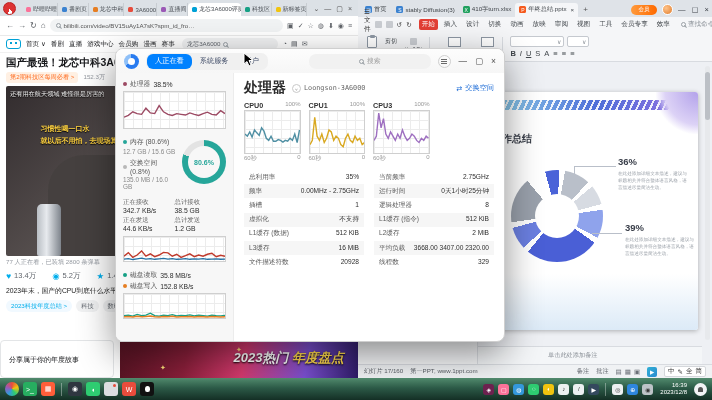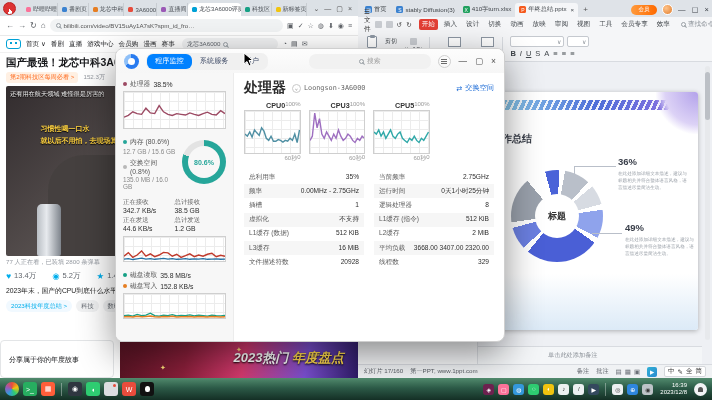--- a/index.html
+++ b/index.html
@@ -145,21 +145,21 @@
   .netgrid { display:grid; grid-template-columns:1fr 1fr; row-gap:0; margin-bottom:2px; }
   .netgrid .k { font-size:6.4px; color:#666; display:flex; gap:3px; align-items:center; }
   .netgrid .v { color:#2d2d2d; font-size:6.8px; margin-bottom:2px; }
   #mmain { flex:1; padding:6px 10px 0; display:flex; flex-direction:column; min-width:0; }
   #mhead { display:flex; align-items:center; gap:6px; }
   .mtitle-big { font-size:14px; font-weight:600; color:#2b2b2b; }
   .chip { display:flex; align-items:center; gap:3px; font-size:6.8px; color:#666; font-family:"DejaVu Sans Mono",monospace; }
   .caret { width:9px; height:9px; border:1px solid #c9c9c9; border-radius:50%; display:flex; align-items:center; justify-content:center; font-size:5.5px; color:#888; }
   .mode { margin-left:auto; font-size:7.2px; color:#1869d6; display:flex; align-items:center; gap:3px; }
   #cpugrid { display:grid; grid-template-columns:repeat(4,1fr); column-gap:8px; row-gap:3px; margin-top:4px; }
-  .cpuhead, .cpufoot { display:flex; justify-content:flex-end; font-size:6px; color:#999; }
+  .cpuhead, .cpufoot { display:flex; justify-content:space-between; font-size:6px; color:#999; }
   .cpuhead b { font-size:7.2px; color:#333; font-weight:600; }
   .cpuchart { height:44px; }
   #mtable { display:grid; grid-template-columns:1fr 1fr; column-gap:10px; margin-top:7px; }
   .trow { display:flex; justify-content:space-between; padding:2.6px 5px; font-size:6.6px; color:#2f2f2f; }
   .trow .tl { color:#5a5a5a; }
 
   
   #taskbar { position:absolute; left:0; top:378px; width:712px; height:22px; z-index:20;
              background:linear-gradient(180deg,#518a6d 0%,#2c5a47 45%,#142f25 100%);
              display:flex; align-items:center; padding:0 5px; gap:4px; }
@@ -427,26 +427,25 @@
           <span class="tpic"></span>
         </div>
       </div>
     <div id="slidearea">
       <div id="slide">
         <div class="band"></div>
         <div class="corner"></div>
         <div class="bfade"></div>
         <div class="stitle">工作总结</div>
         <div class="sdonut" style="background: conic-gradient(from -15deg, rgb(74, 99, 216) 0%, rgb(74, 99, 216) 5%, rgb(255, 255, 255) 5%, rgb(255, 255, 255) 7%, rgb(185, 191, 201) 7%, rgb(185, 191, 201) 16%, rgb(255, 255, 255) 16%, rgb(255, 255, 255) 18%, rgb(215, 219, 226) 18%, rgb(215, 219, 226) 25%, rgb(255, 255, 255) 25%, rgb(255, 255, 255) 27%, rgb(143, 163, 236) 27%, rgb(143, 163, 236) 37%, rgb(255, 255, 255) 37%, rgb(255, 255, 255) 39%, rgb(74, 95, 214) 39%, rgb(74, 95, 214) 65%, rgb(255, 255, 255) 65%, rgb(255, 255, 255) 67%, rgb(107, 127, 224) 67%, rgb(107, 127, 224) 75%, rgb(255, 255, 255) 75%, rgb(255, 255, 255) 77%, rgb(154, 161, 172) 77%, rgb(154, 161, 172) 93%, rgb(255, 255, 255) 93%, rgb(255, 255, 255) 100%);"></div>
-        <div class="dcenter">标题</div>
         <div class="lead1"></div>
         <div class="lead2"></div>
         <div class="pct" style="left:130px;top:64px">36%</div>
         <div class="ptext" style="left:130px;top:78px">在此处添加详细文本描述，建议与标题相关并符合整体语言风格，语言描述尽量简洁生动。</div>
-        <div class="pct" style="left:137px;top:130px">49%</div>
+        <div class="pct" style="left:137px;top:130px">39%</div>
         <div class="ptext" style="left:137px;top:144px">在此处添加详细文本描述，建议与标题相关并符合整体语言风格，语言描述尽量简洁生动。</div>
       </div>
       <div class="notesbar">单击此处添加备注</div>
       <div id="wscroll"></div>
       <div id="wthumb"></div>
     </div>
   </div>
   <div id="wstatus">
     <span>幻灯片 17/160</span>
     <span>第一PPT, www.1ppt.com</span>
@@ -464,21 +463,21 @@
         <span>全</span>
         <span>简</span>
       </span>
   </div>
 </div>
 
 <div class="win" id="monitor">
   <div id="mtitle">
     <span id="mlogo"></span>
     <div class="seg" id="mseg">
-        <span class="segbtn active">程序监控</span>
+        <span class="segbtn active">人正在看</span>
         <span class="segbtn">系统服务</span>
         <span class="segbtn">用户</span>
       </div>
     <div class="msearch">
       <span class="mag"></span>
       <span>搜索</span>
     </div>
     <div id="mtitler">
       <span class="burger">
           <i></i>
@@ -581,41 +580,41 @@
                 <polyline points="0.0,55 4.3,60 8.7,50 13.0,62 17.4,45 21.7,52 26.1,58 30.4,40 34.8,48 39.1,65 43.5,70 47.8,60 52.2,72 56.5,72 60.9,68 65.2,70 69.6,74 73.9,70 78.3,72 82.6,65 87.0,70 91.3,55 95.7,75 100.0,45" fill="none" stroke="#4f8fa3" stroke-width="1.4" vector-effect="non-scaling-stroke"></polyline>
               </svg>
             </div>
             <div class="cpufoot">
               <span>60秒</span>
               <span>0</span>
             </div>
           </div>
           <div class="cpucell">
             <div class="cpuhead">
+              <b>CPU1</b>
+              <span>100%</span>
+            </div>
+            <div class="chartbox cpuchart">
+              <svg viewBox="0 0 100 100" preserveAspectRatio="none">
+                <polyline points="0.0,80 4.3,70 8.7,15 13.0,60 17.4,70 21.7,55 26.1,75 30.4,65 34.8,45 39.1,50 43.5,70 47.8,60 52.2,65 56.5,80 60.9,85 65.2,65 69.6,55 73.9,70 78.3,75 82.6,60 87.0,70 91.3,65 95.7,80 100.0,75" fill="none" stroke="#d9a820" stroke-width="1.4" vector-effect="non-scaling-stroke"></polyline>
+              </svg>
+            </div>
+            <div class="cpufoot">
+              <span>60秒</span>
+              <span>0</span>
+            </div>
+          </div>
+          <div class="cpucell">
+            <div class="cpuhead">
               <b>CPU3</b>
               <span>100%</span>
             </div>
             <div class="chartbox cpuchart">
               <svg viewBox="0 0 100 100" preserveAspectRatio="none">
                 <polyline points="0.0,70 4.3,60 8.7,5 13.0,40 17.4,18 21.7,55 26.1,65 30.4,50 34.8,60 39.1,70 43.5,55 47.8,65 52.2,45 56.5,60 60.9,70 65.2,65 69.6,55 73.9,60 78.3,70 82.6,75 87.0,65 91.3,70 95.7,60 100.0,65" fill="none" stroke="#9e6fc0" stroke-width="1.4" vector-effect="non-scaling-stroke"></polyline>
-              </svg>
-            </div>
-            <div class="cpufoot">
-              <span>60秒</span>
-              <span>0</span>
-            </div>
-          </div>
-          <div class="cpucell">
-            <div class="cpuhead">
-              <b>CPU5</b>
-              <span>100%</span>
-            </div>
-            <div class="chartbox cpuchart">
-              <svg viewBox="0 0 100 100" preserveAspectRatio="none">
-                <polyline points="0.0,50 4.3,55 8.7,45 13.0,60 17.4,50 21.7,65 26.1,55 30.4,45 34.8,60 39.1,65 43.5,55 47.8,50 52.2,65 56.5,70 60.9,75 65.2,65 69.6,70 73.9,60 78.3,70 82.6,75 87.0,65 91.3,70 95.7,60 100.0,50" fill="none" stroke="#2fa8a8" stroke-width="1.4" vector-effect="non-scaling-stroke"></polyline>
               </svg>
             </div>
             <div class="cpufoot">
               <span>60秒</span>
               <span>0</span>
             </div>
           </div>
         </div>
       <div id="mtable">
         <div id="tleft">

